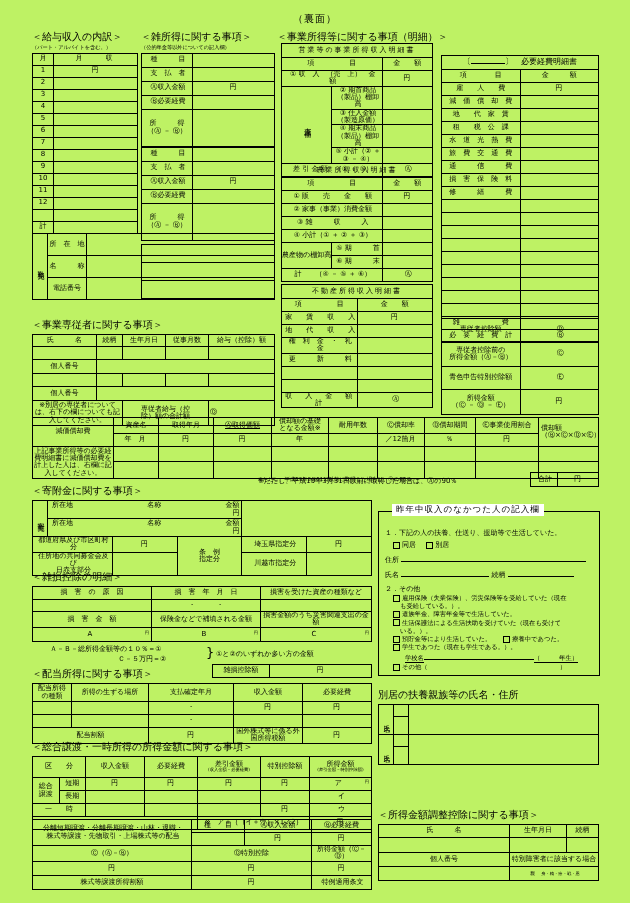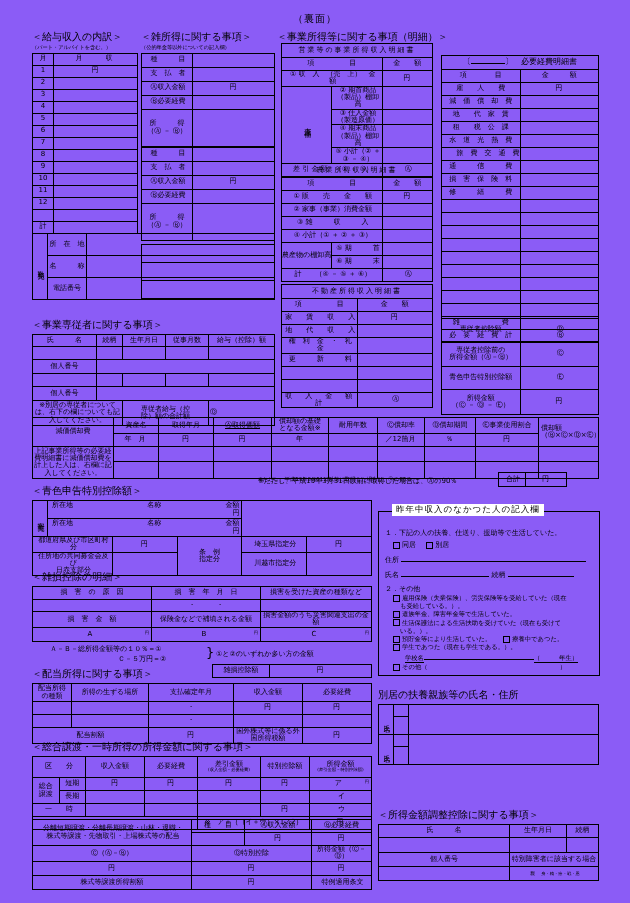--- a/index.html
+++ b/index.html
@@ -1,21 +1,21 @@
 <!DOCTYPE html>
 <html><head>
 <meta charset="utf-8">
 <style>
   html,body{margin:0;padding:0;background:#fff;}
   body{
     width:630px;height:903px;position:relative;
     font-family:"DejaVu Sans","Liberation Sans",sans-serif;
     color:#000;font-size:7px;-webkit-font-smoothing:none;
   }
-  .page{position:absolute;left:0;top:0;width:630px;height:903px;background:#8b5cf6;}
+  .page{position:absolute;left:0;top:0;width:630px;height:903px;background:#bef264;}
   .hdr{position:absolute;top:12px;left:0;width:630px;text-align:center;font-size:10px;letter-spacing:1px;}
   .sec-title{font-size:10px;letter-spacing:0px;white-space:nowrap;}
   .blk{position:absolute;}
   table{border-collapse:collapse;table-layout:fixed;}
   table.g, table.g td, table.g th{border:0.8px solid #000;}
   table.g td, table.g th{
     padding:0;margin:0;font-weight:normal;font-size:7px;
     text-align:center;vertical-align:middle;height:11px;overflow:hidden;
     line-height:1.05;
   }
@@ -409,21 +409,21 @@
           </tr>
       <tr>
             <td style="height:12px;">租　　税　公　課</td>
             <td></td>
           </tr>
       <tr>
             <td style="height:12px;">水　道　光　熱　費</td>
             <td></td>
           </tr>
       <tr>
-            <td style="height:12px;text-align:right;">旅　費　交　通　費</td>
+            <td style="height:12px;">旅　費　交　通　費</td>
             <td></td>
           </tr>
       <tr>
             <td style="height:12px;">通　　　信　　　費</td>
             <td></td>
           </tr>
       <tr>
             <td style="height:12px;">損　害　保　険　料</td>
             <td></td>
           </tr>
@@ -561,33 +561,33 @@
         <td></td>
         <td></td>
         <td></td>
       </tr>
     </tbody>
       </table>
   </div>
 
   <div class="blk" style="left:258px;top:476px;" style2="">※ただし、平成19年3月31日以前に取得した場合は、Ⓐの90％</div>
   <div class="blk" style="left:258px;top:476px;font-size:5.4px;">※ただし、平成19年3月31日以前に取得した場合は、Ⓐの90％</div>
-  <div class="blk" style="left:498px;top:472px;">
+  <div class="blk" style="left:530px;top:472px;">
     <table class="g" style="width:69px;">
       <tbody>
           <tr>
         <td class="l" style="width:24px;height:13px;">合計</td>
         <td class="yen">円</td>
       </tr>
     </tbody>
       </table>
   </div>
 
   <div class="blk" style="left:32px;top:484px;">
-    <div class="sec-title">＜青色申告特別控除額＞</div>
+    <div class="sec-title">＜寄附金に関する事項＞</div>
     <table class="g" style="margin-top:2px;width:340px;">
       <tbody>
           <tr>
         <td rowspan="2" style="width:14px;"><span class="vert">寄附先</span></td>
         <td class="l xs" style="height:17px;" colspan="3">
           <span>所在地</span>
           <span style="padding-left:72px;">名称</span>
           <span style="padding-left:62px;">金額</span>
           <span style="float:right;padding-right:2px;">円</span>
         </td>

